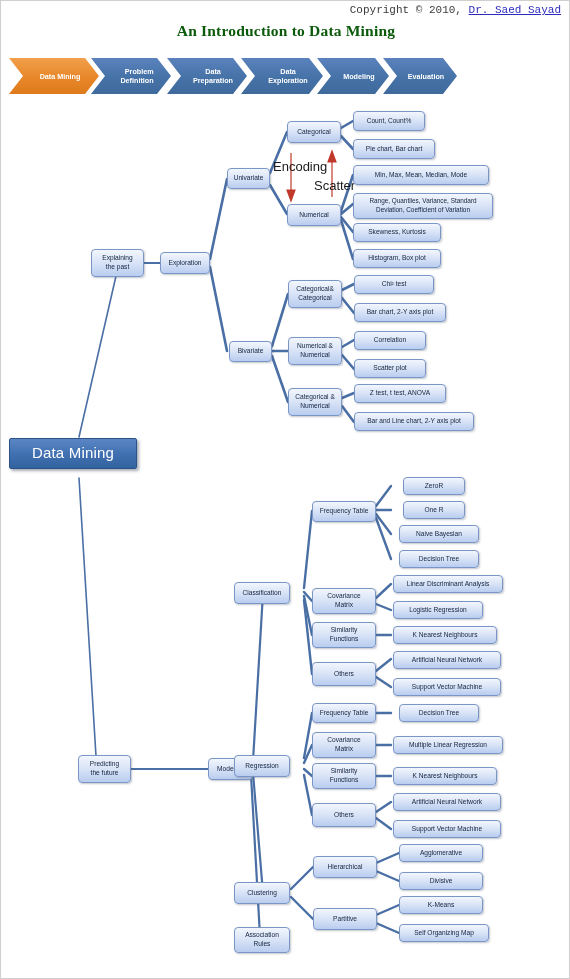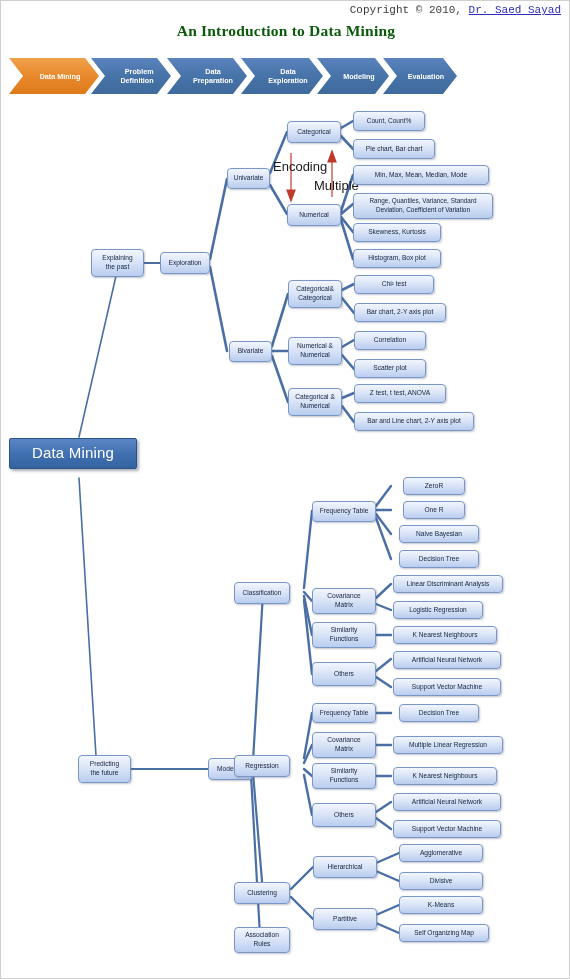--- a/index.html
+++ b/index.html
@@ -224,21 +224,21 @@
 
     <g stroke="#c0392b" fill="#c0392b" stroke-width="1.2">
       <line x1="290" y1="152" x2="290" y2="192" stroke="#c0392b"></line>
       <polygon points="290,200 286,189 294,189"></polygon>
       <line x1="331" y1="196" x2="331" y2="158" stroke="#c0392b"></line>
       <polygon points="331,150 327,161 335,161"></polygon>
     </g>
   </svg>
 
   <div class="oplabel" style="left:272px;top:158px;">Encoding</div>
-  <div class="oplabel" style="left:313px;top:177px;">Multiple</div>
+  <div class="oplabel" style="left:313px;top:177px;">Scatter</div>
 
   <div class="node root" style="left:8px;top:437px;width:128px;height:31px;">Data Mining</div>
 
   <div class="node" style="left: 90px; top: 248px; width: 53px; height: 28px; white-space: pre-line;">Explaining
 the past</div>
   <div class="node" style="left:159px;top:251px;width:50px;height:22px;">Exploration</div>
   <div class="node" style="left: 77px; top: 754px; width: 53px; height: 28px; white-space: pre-line;">Predicting
 the future</div>
   <div class="node" style="left:207px;top:757px;width:45px;height:22px;">Modeling</div>
 

